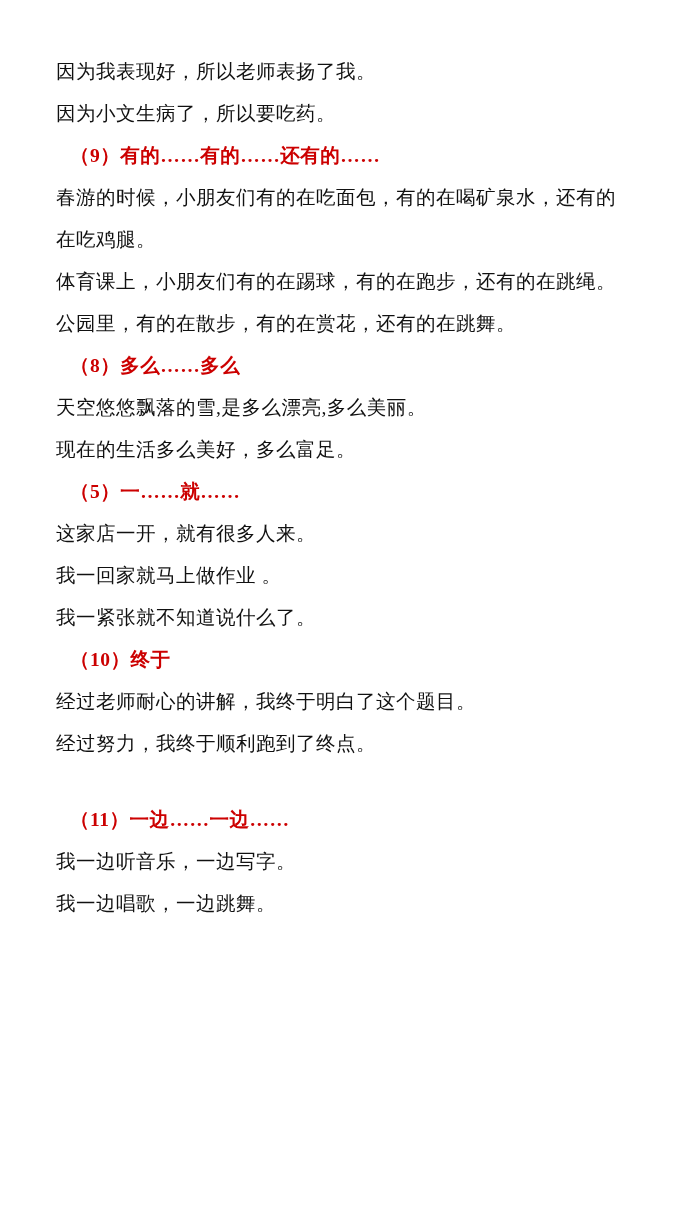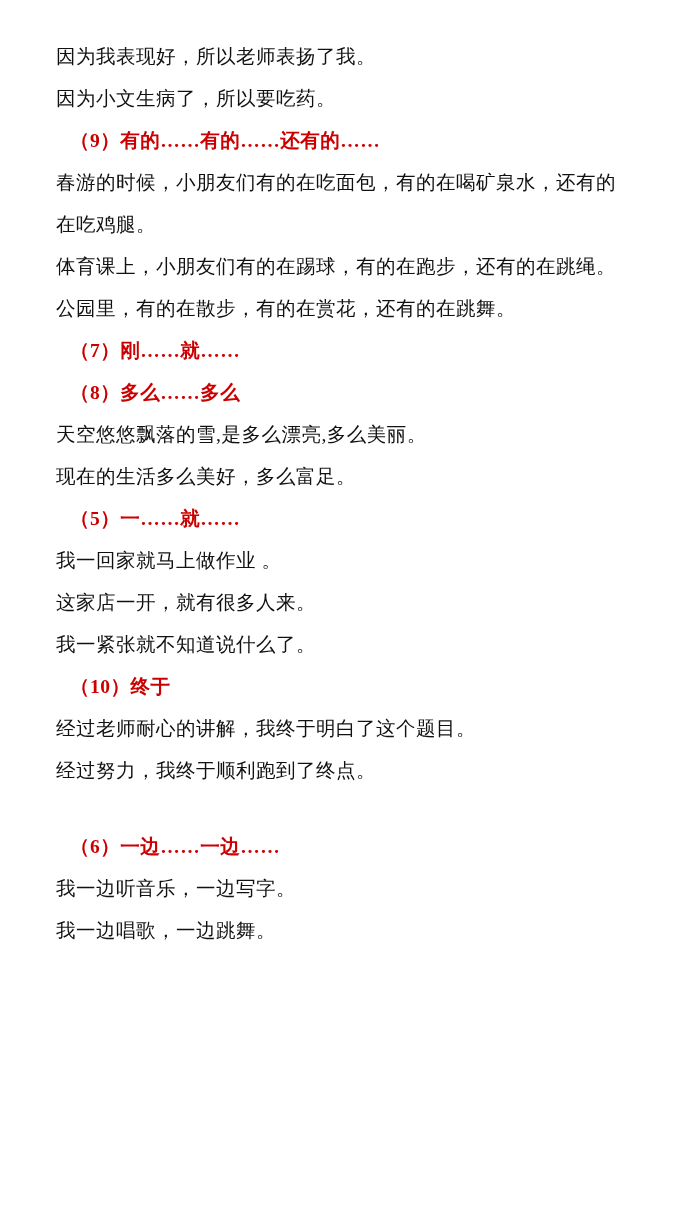--- a/index.html
+++ b/index.html
@@ -12,20 +12,21 @@
     height: 1209px;
     font-family: "Liberation Serif", "DejaVu Serif", serif;
     color: #000000;
     overflow: hidden;
   }
   #doc {
     box-sizing: border-box;
     width: 680px;
     height: 1111px;
     padding: 36px 52px 20px 56px;
+    margin-top: 15px;
   }
   .line {
     font-size: 19.5px;
     line-height: 42px;
     letter-spacing: 0.5px;
     white-space: pre-wrap;
     word-break: break-all;
     margin: 0;
   }
   .body-line {
@@ -43,28 +44,27 @@
 </head>
 <body>
 
 <div id="doc">
   <p class="line body-line">因为我表现好，所以老师表扬了我。</p>
   <p class="line body-line">因为小文生病了，所以要吃药。</p>
   <p class="line heading-line">（9）有的……有的……还有的……</p>
   <p class="line body-line">春游的时候，小朋友们有的在吃面包，有的在喝矿泉水，还有的在吃鸡腿。</p>
   <p class="line body-line">体育课上，小朋友们有的在踢球，有的在跑步，还有的在跳绳。</p>
   <p class="line body-line">公园里，有的在散步，有的在赏花，还有的在跳舞。</p>
-  <p class="line heading-line">（7）刚……就……</p>
   <p class="line heading-line">（8）多么……多么</p>
   <p class="line body-line">天空悠悠飘落的雪,是多么漂亮,多么美丽。</p>
   <p class="line body-line">现在的生活多么美好，多么富足。</p>
   <p class="line heading-line">（5）一……就……</p>
+  <p class="line body-line">这家店一开，就有很多人来。</p>
   <p class="line body-line">我一回家就马上做作业 。</p>
-  <p class="line body-line">这家店一开，就有很多人来。</p>
   <p class="line body-line">我一紧张就不知道说什么了。</p>
   <p class="line heading-line">（10）终于</p>
   <p class="line body-line">经过老师耐心的讲解，我终于明白了这个题目。</p>
   <p class="line body-line">经过努力，我终于顺利跑到了终点。</p>
   <div class="gap"></div>
-  <p class="line heading-line">（6）一边……一边……</p>
+  <p class="line heading-line">（11）一边……一边……</p>
   <p class="line body-line">我一边听音乐，一边写字。</p>
   <p class="line body-line">我一边唱歌，一边跳舞。</p>
 </div>
 
 </body></html>

